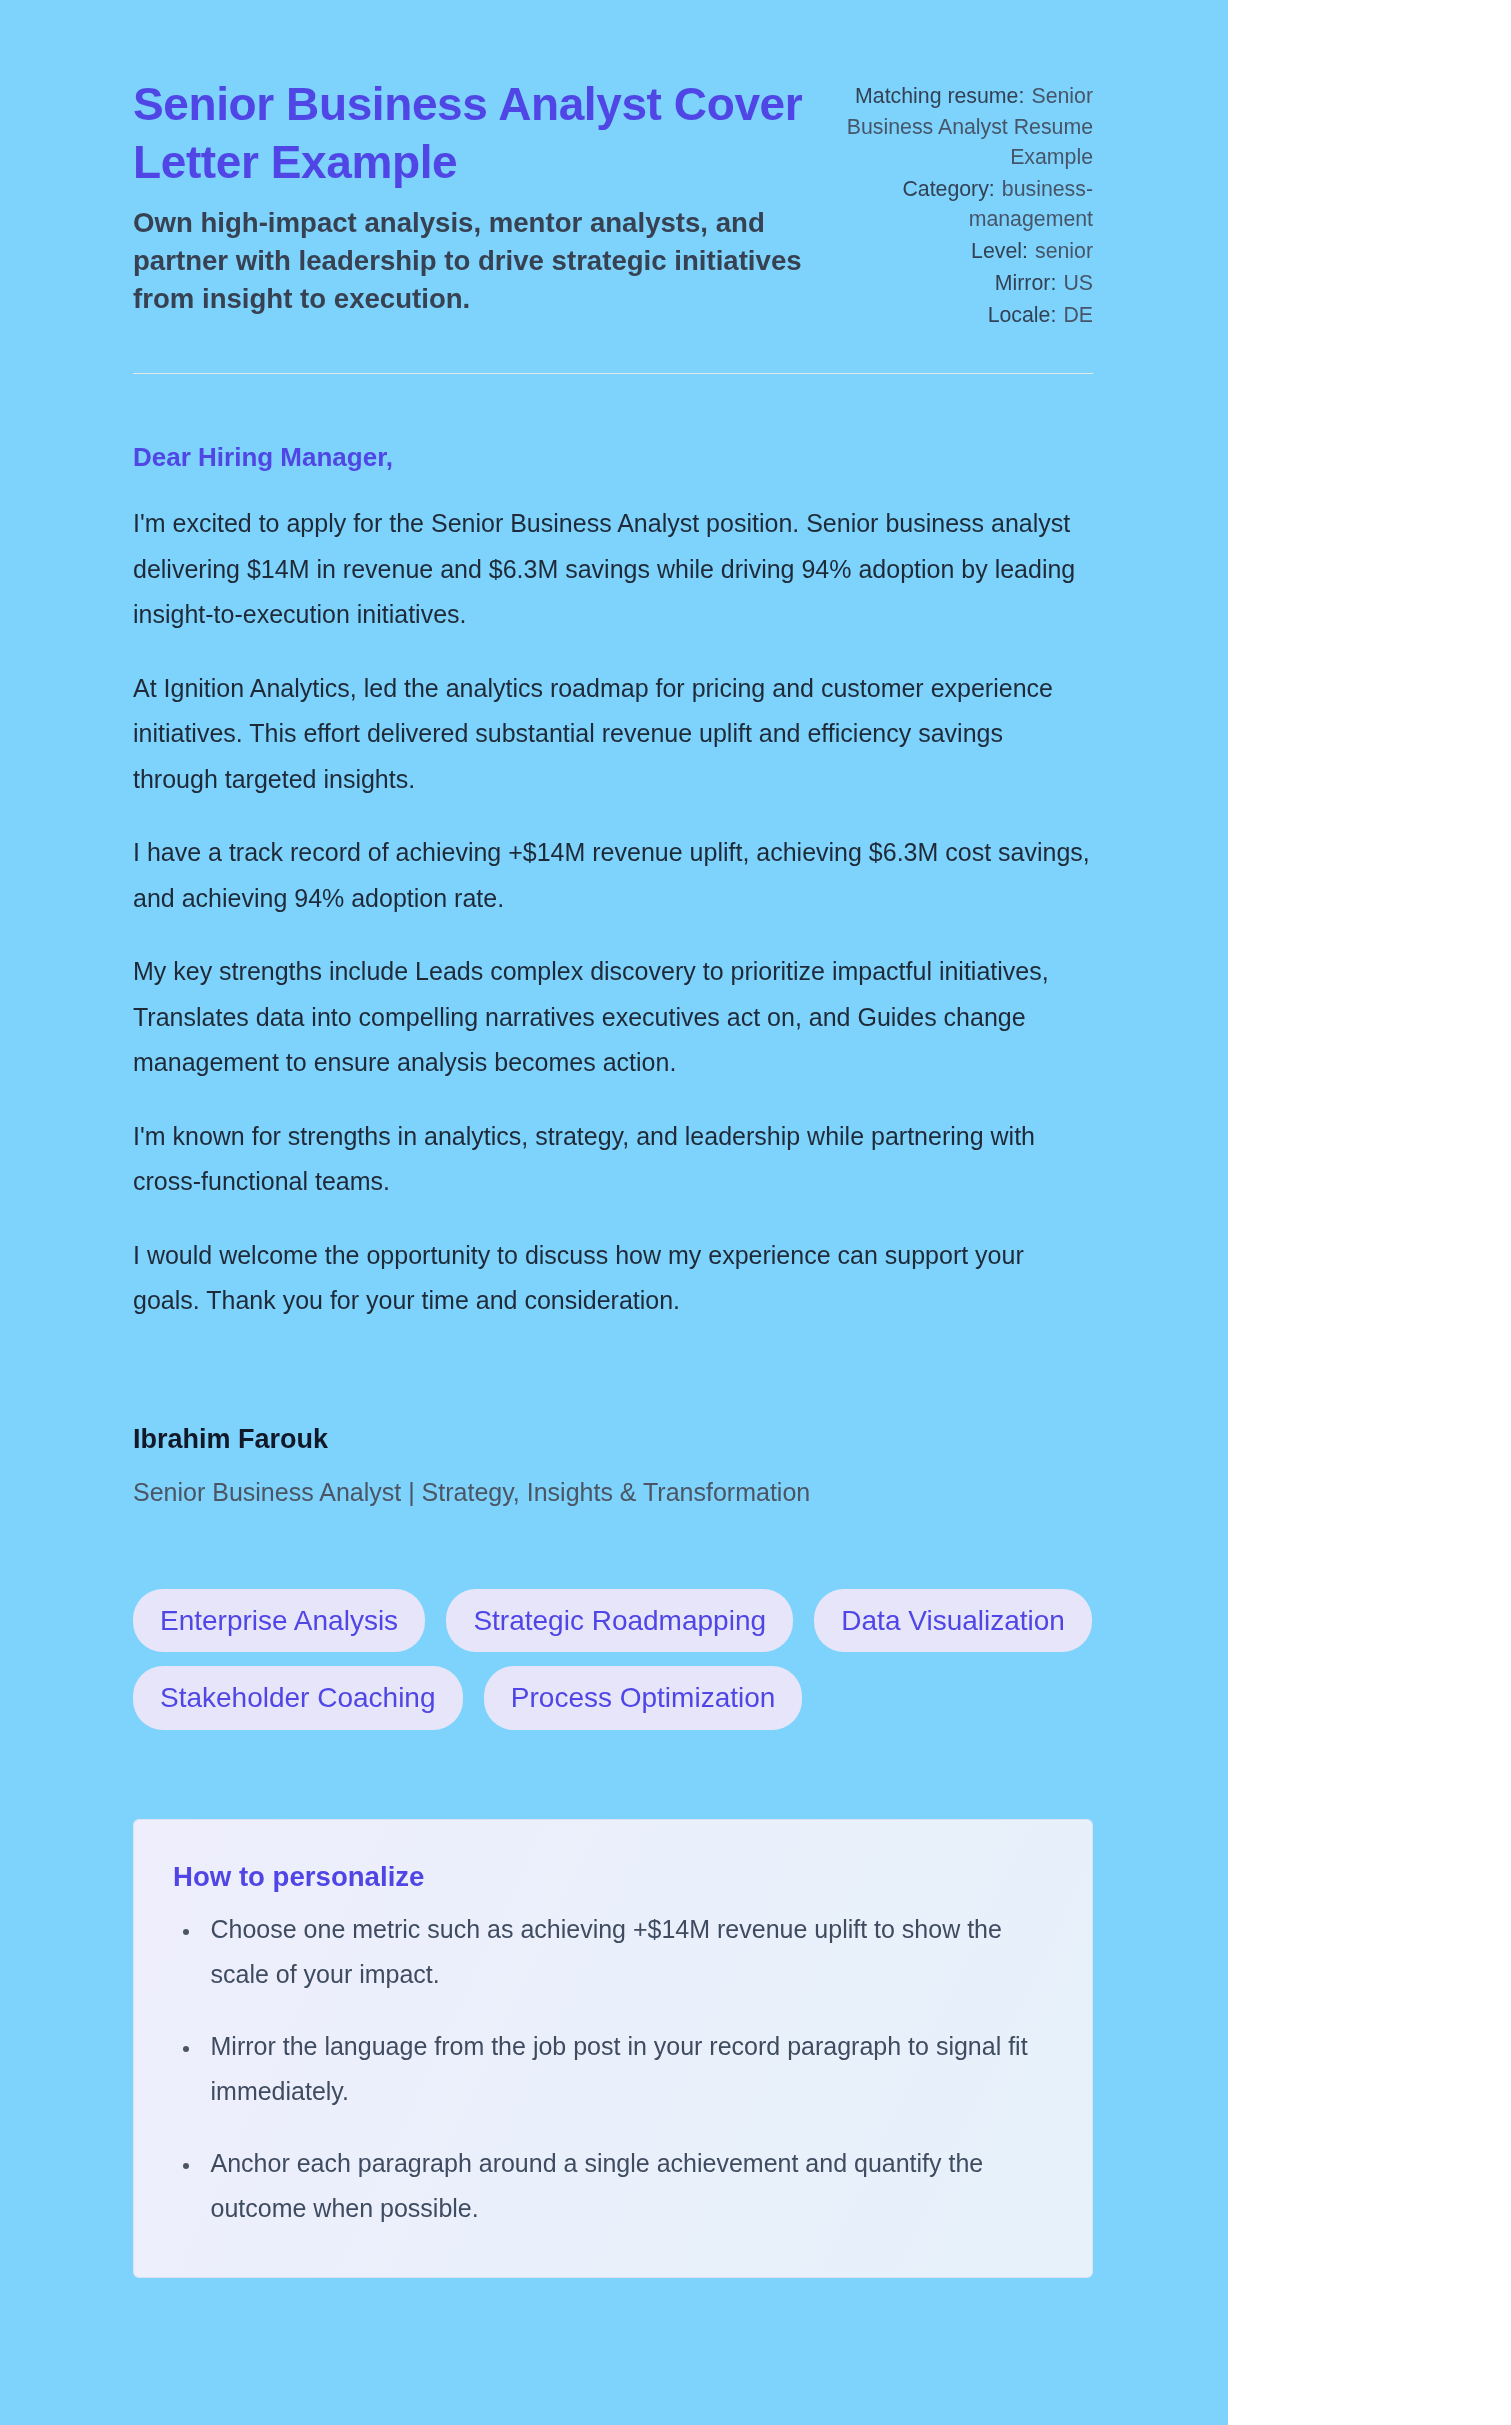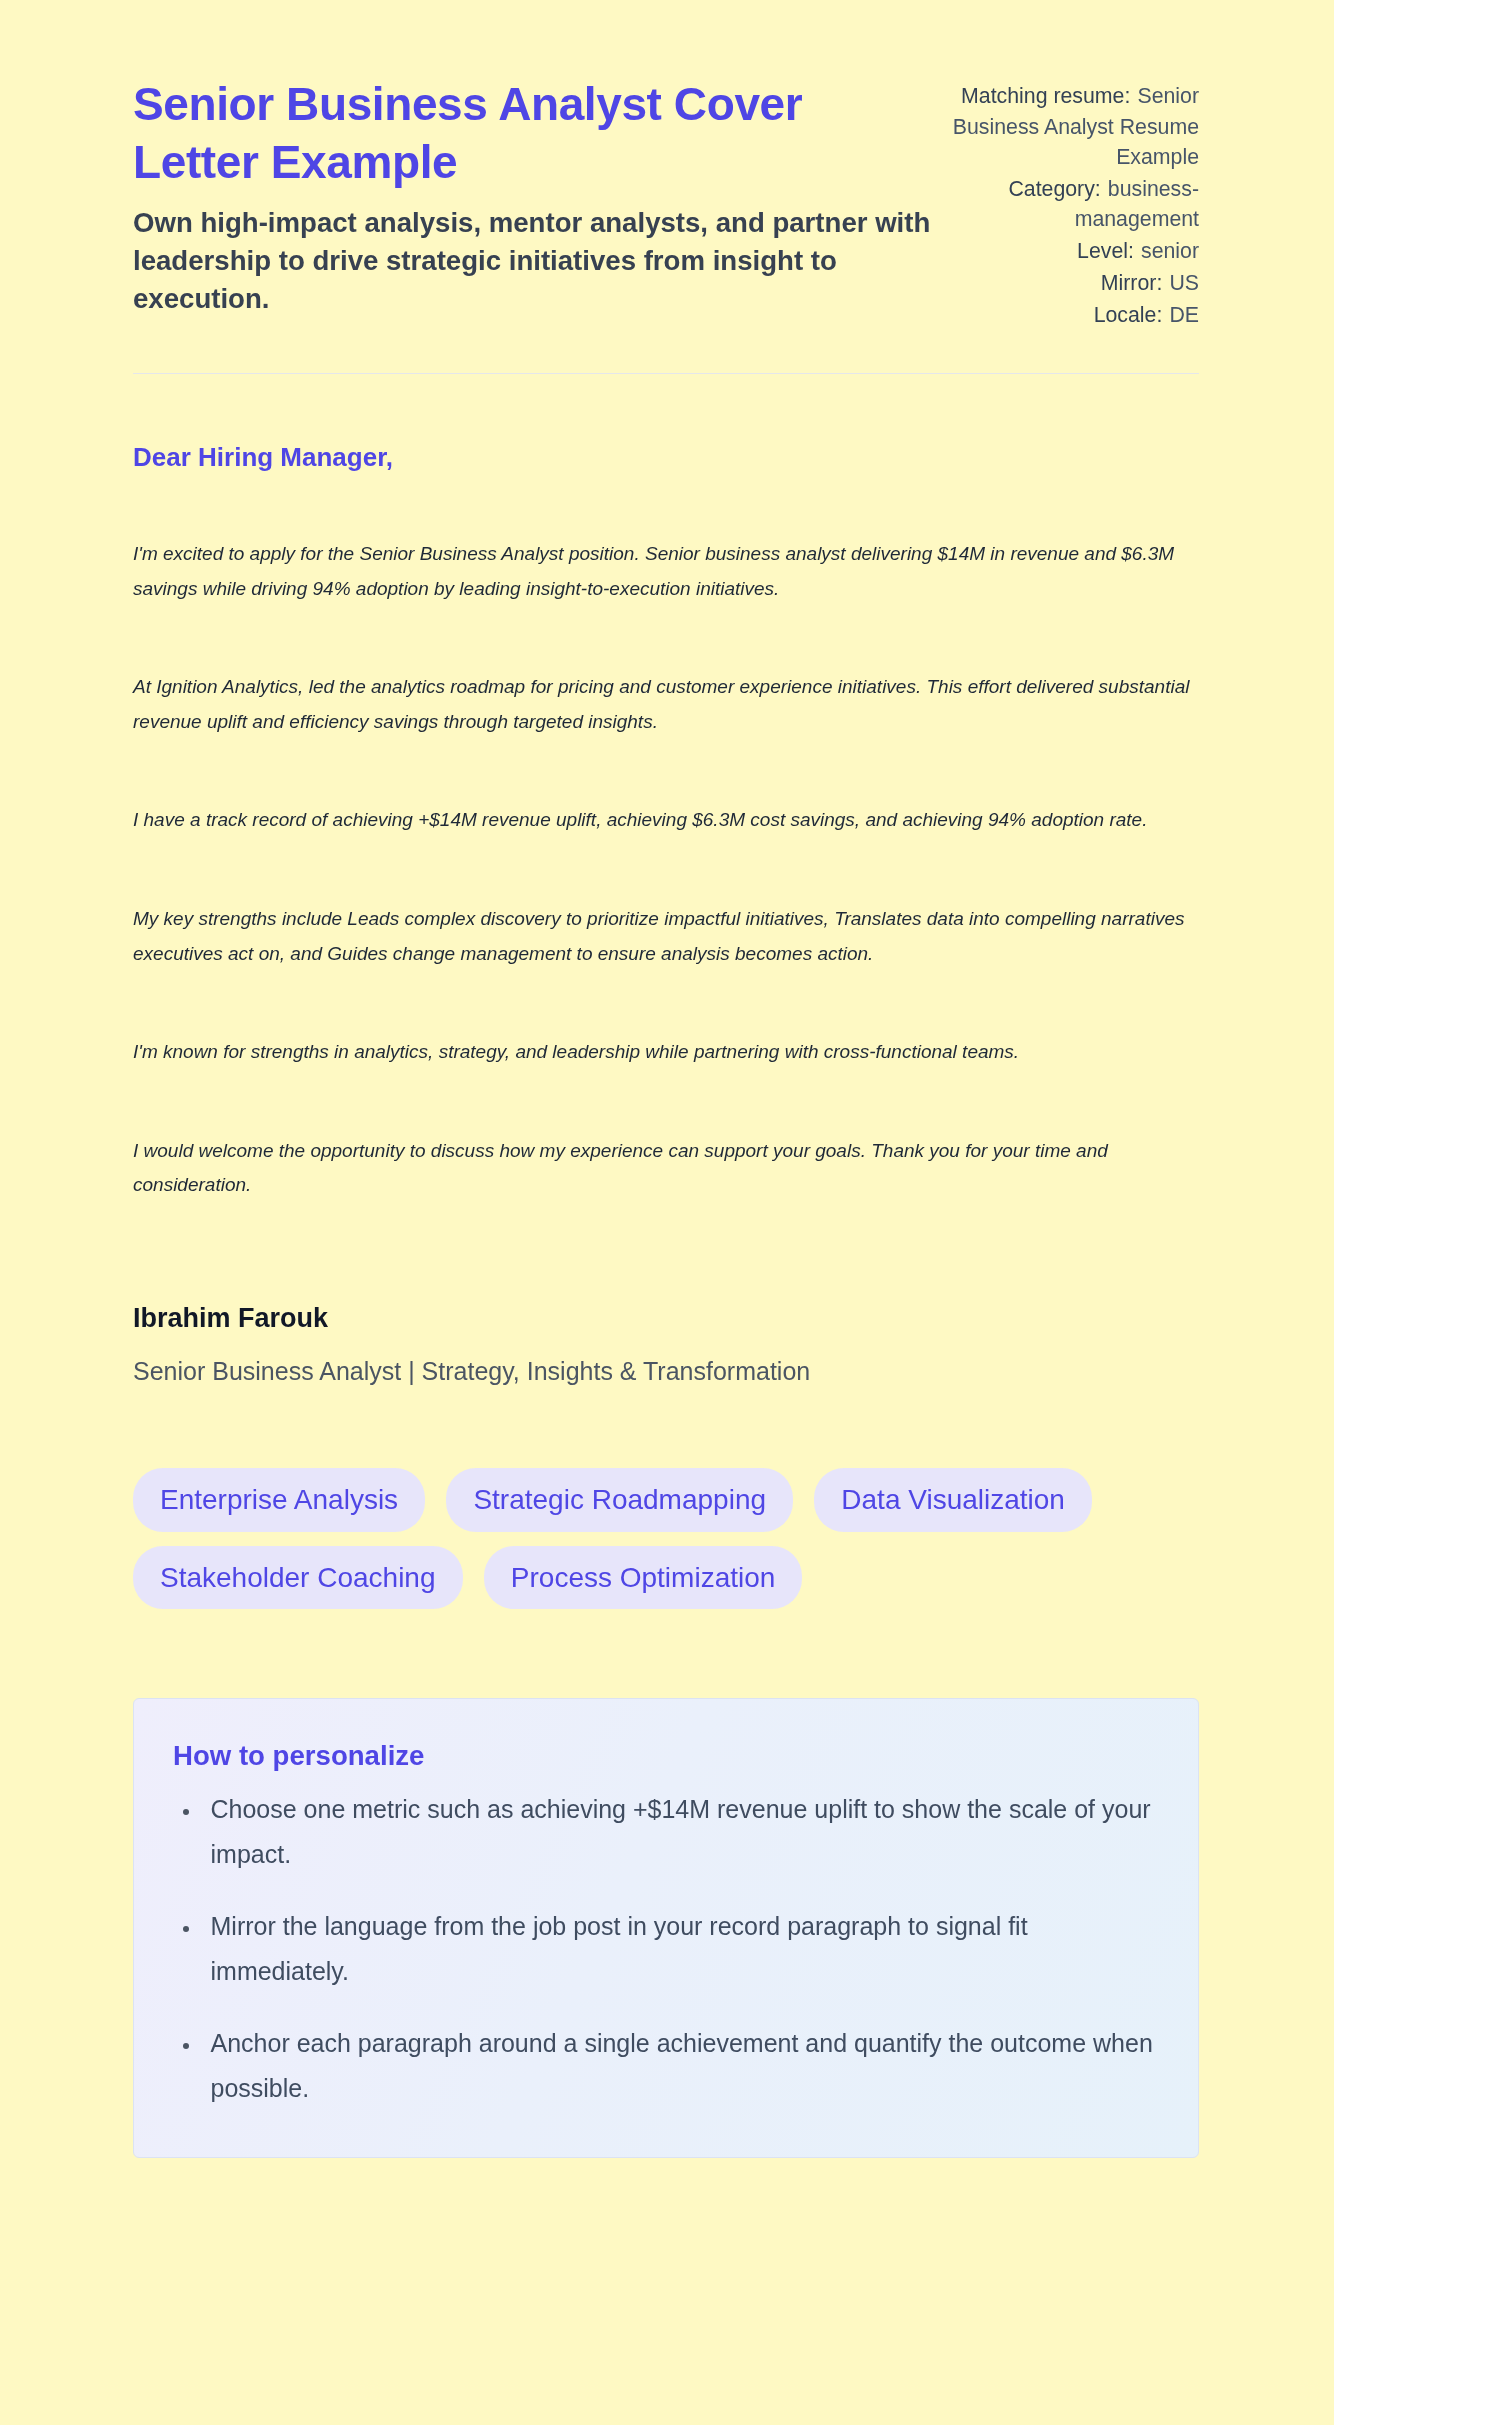--- a/index.html
+++ b/index.html
@@ -2,23 +2,23 @@
 <html style="font-size:14.2px"><head>
 <meta charset="utf-8">
 <style>
   html, body {
     margin: 0;
     padding: 0;
     background: #ffffff;
   }
   .page {
     position: relative;
-    width: 1334px;
+    width: 1228px;
     min-height: 2426px;
-    background: #fef9c3;
+    background: #7dd3fc;
     font-family: "Liberation Sans", sans-serif;
     box-sizing: border-box;
     overflow: hidden;
   }
   .header, .divider, .letter, .tags, .tips {
     margin-left: 133px;
     margin-right: 135px;
   }
   .header {
     display: flex;
@@ -67,26 +67,25 @@
     margin-bottom: 0;
     height: 0;
   }
   .salutation {
     margin: 68px 0 0 0;
     font-size: 26px;
     font-weight: 700;
     color: #4f46e5;
   }
   .para {
-    margin: 64px 0 0 0;
-    font-size: 19px;
+    margin: 28px 0 0 0;
+    font-size: 25px;
     line-height: 1.82;
     color: #1f2937;
     max-width: 1243px;
-    font-style: italic;
   }
   .sig-name {
     margin: 100px 0 0 0;
     font-size: 27px;
     font-weight: 700;
     color: #111827;
   }
   .sig-title {
     margin: 23px 0 0 0;
     font-size: 25px;

